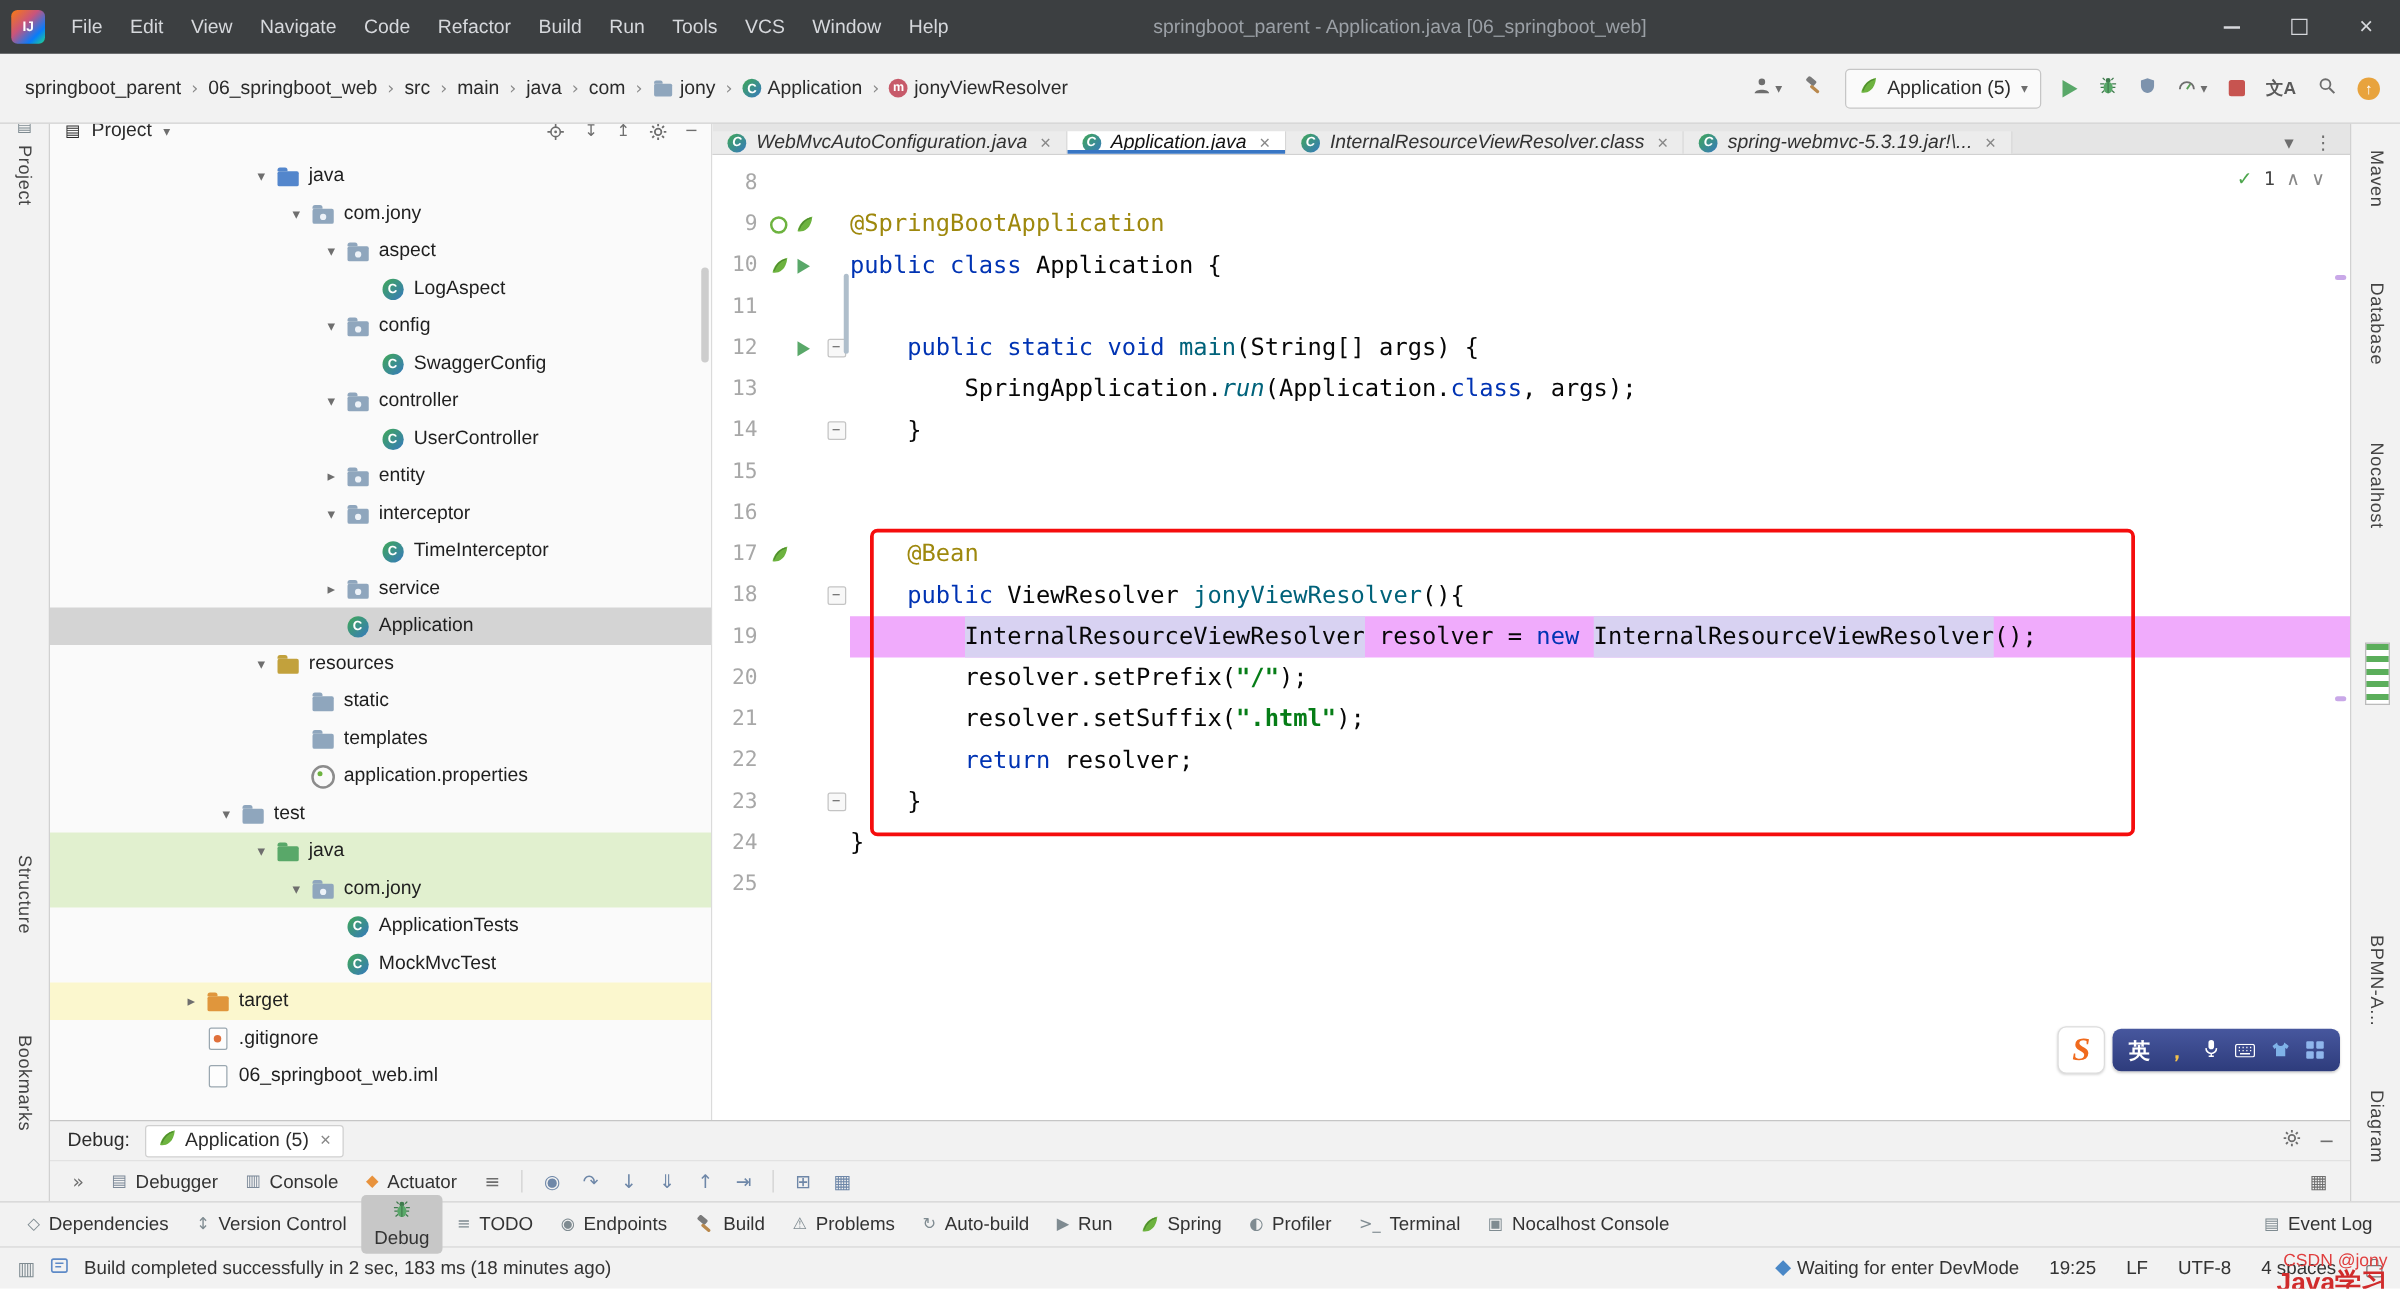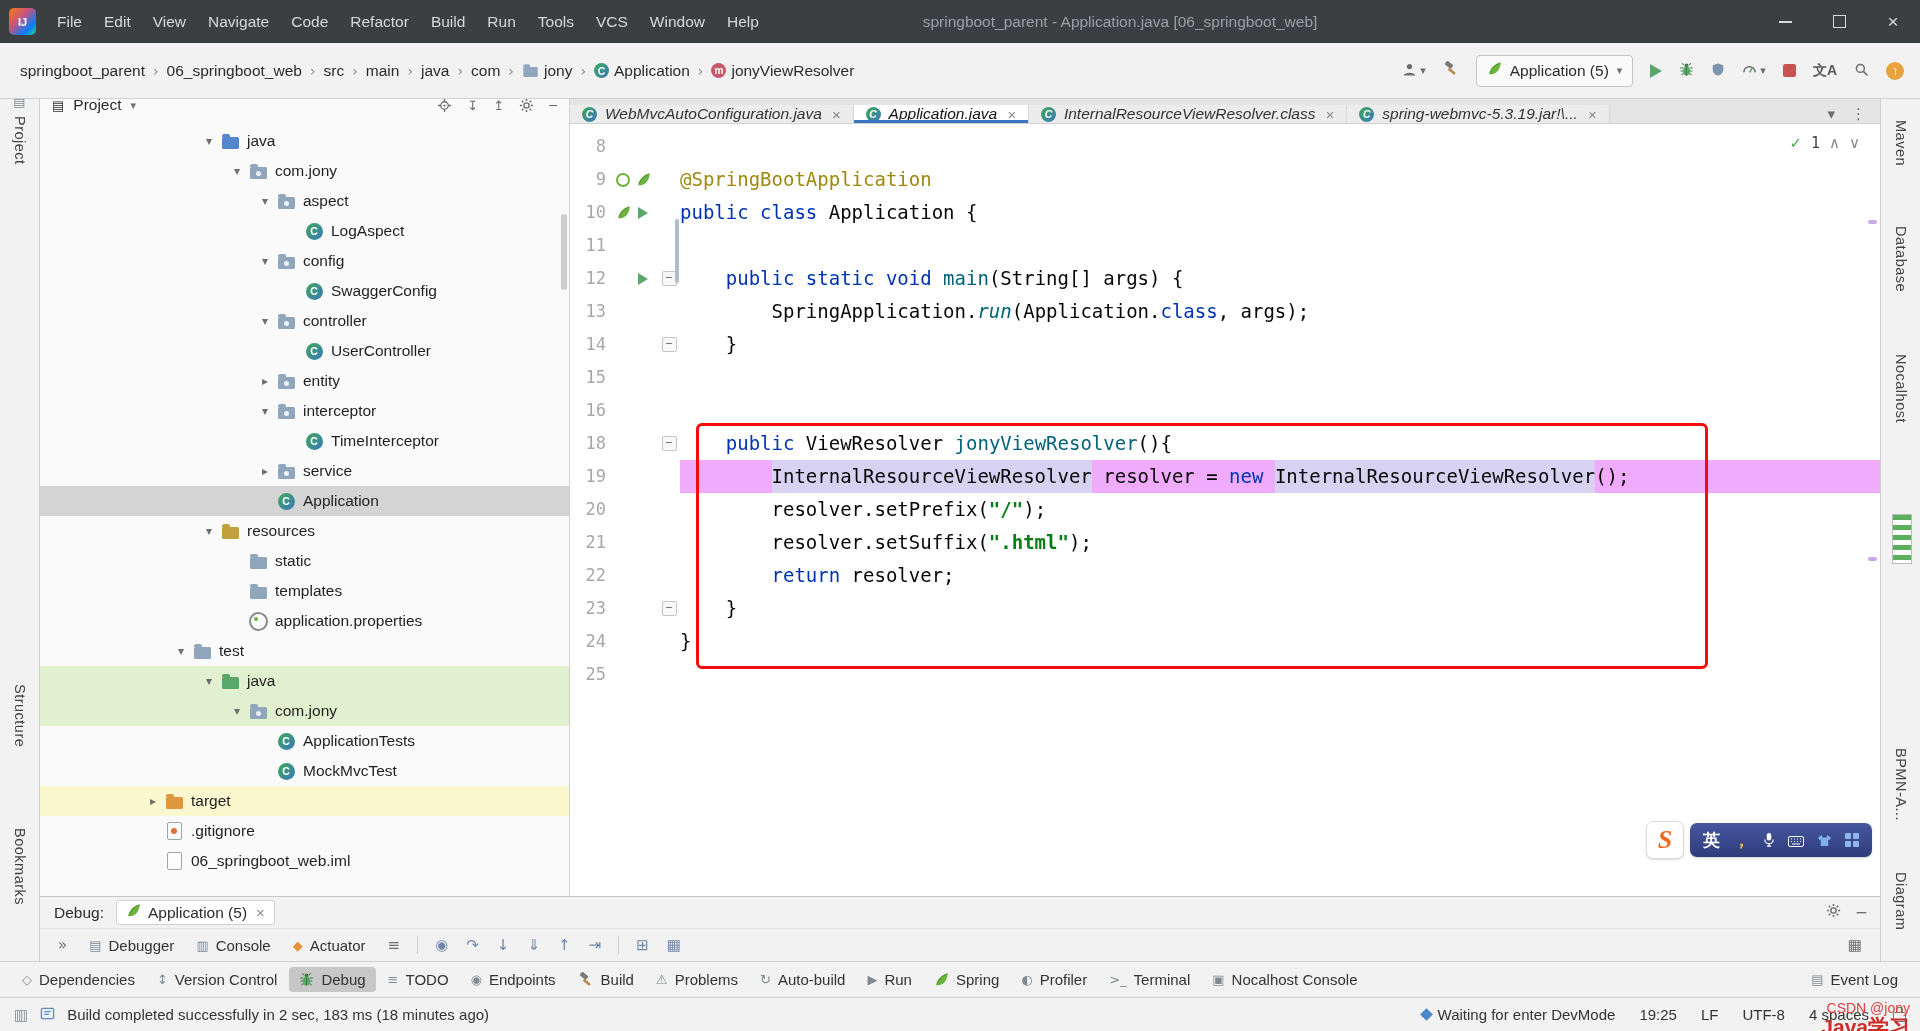--- a/index.html
+++ b/index.html
@@ -128,21 +128,21 @@
   .debug-toolbar{height:33px;flex:none;background:#F2F2F2;border-top:1px solid #E2E2E2;display:flex;align-items:center;padding:0 12px;gap:6px;font-size:15px;color:#333;box-sizing:border-box;}
   .dbg-tab{display:flex;align-items:center;gap:7px;padding:3px 10px;}
   .dbg-ic{color:#7D8A99;font-size:13px;}
   .dbg-step{color:#6E87A8;font-size:15px;padding:0 6px;font-family:"DejaVu Sans",sans-serif;}
   .vsep{width:1px;height:18px;background:#D0D0D0;margin:0 5px;}
   .dbg-spacer{flex:1;}
   
   .twbar{position:absolute;top:961px;left:0;right:0;height:36px;background:#F2F2F2;border-top:1px solid #D1D1D1;display:flex;align-items:center;padding:0 12px;gap:2px;font-size:15px;color:#333;box-sizing:border-box;z-index:28;}
   .tw-items{display:flex;align-items:center;gap:2px;}
   .tw-item{display:flex;align-items:center;gap:7px;padding:4px 10px;border-radius:4px;white-space:nowrap;}
-  .tw-item.active{background:#C7C7C7;}
+  .tw-item.active{background:#C7C7C7;flex-direction:column;}
   .tw-icon{color:#7F8B91;font-size:13px;display:inline-flex;font-family:"DejaVu Sans",sans-serif;}
   .tw-right{margin-left:auto;}
   
   .statusbar{position:absolute;top:997px;left:0;right:0;height:34px;background:#F2F2F2;border-top:1px solid #D1D1D1;display:flex;align-items:center;padding:0 14px;gap:12px;font-size:15px;color:#333;box-sizing:border-box;z-index:27;}
   .sb-right{margin-left:auto;display:flex;align-items:center;gap:24px;white-space:nowrap;}
   .sb-item{display:flex;align-items:center;gap:7px;}
   .lock{width:11px;height:8px;border:1.5px solid #777;border-radius:2px;position:relative;margin-top:5px;}
   .lock::before{content:"";position:absolute;left:1.5px;top:-6px;width:5px;height:5px;border:1.5px solid #777;border-bottom:none;border-radius:3px 3px 0 0;}
   .devdot{width:9px;height:9px;background:#4A88C7;transform:rotate(45deg);}
   .watermark{position:absolute;right:10px;top:1000px;text-align:right;z-index:40;pointer-events:none;}
@@ -624,20 +624,33 @@
                 <span class="ln">15</span>
                 <span class="gut"></span>
                 <span class="fold"></span>
                 <span class="ct"></span>
               </div>
               <div class="code-line">
                 <span class="ln">16</span>
                 <span class="gut"></span>
                 <span class="fold"></span>
                 <span class="ct"></span>
+              </div>
+              <div class="code-line">
+                <span class="ln">17</span>
+                <span class="gut">
+                  <span class="gut-ic">
+                    <svg width="15" height="15" viewBox="0 0 16 16">
+                      <path fill="#6DB33F" d="M14.8 1.2C12.6 2 4.6 3.4 2.2 13.8c3.4.8 11.4-.2 12.6-12.6z"></path>
+                      <path fill="none" stroke="#4E8B2D" d="M3.5 12.5C5.5 7 10 3.5 13.5 2.5"></path>
+                    </svg>
+                  </span>
+                </span>
+                <span class="fold"></span>
+                <span class="ct"><span class="tok p">    </span><span class="tok ann">@Bean</span></span>
               </div>
               <div class="code-line">
                 <span class="ln">18</span>
                 <span class="gut"></span>
                 <span class="fold">
                   <span class="fold-box">−</span>
                 </span>
                 <span class="ct"><span class="tok p">    </span><span class="tok kw">public </span><span class="tok p">ViewResolver </span><span class="tok md">jonyViewResolver</span><span class="tok p">(){</span></span>
               </div>
               <div class="code-line line-hl">

